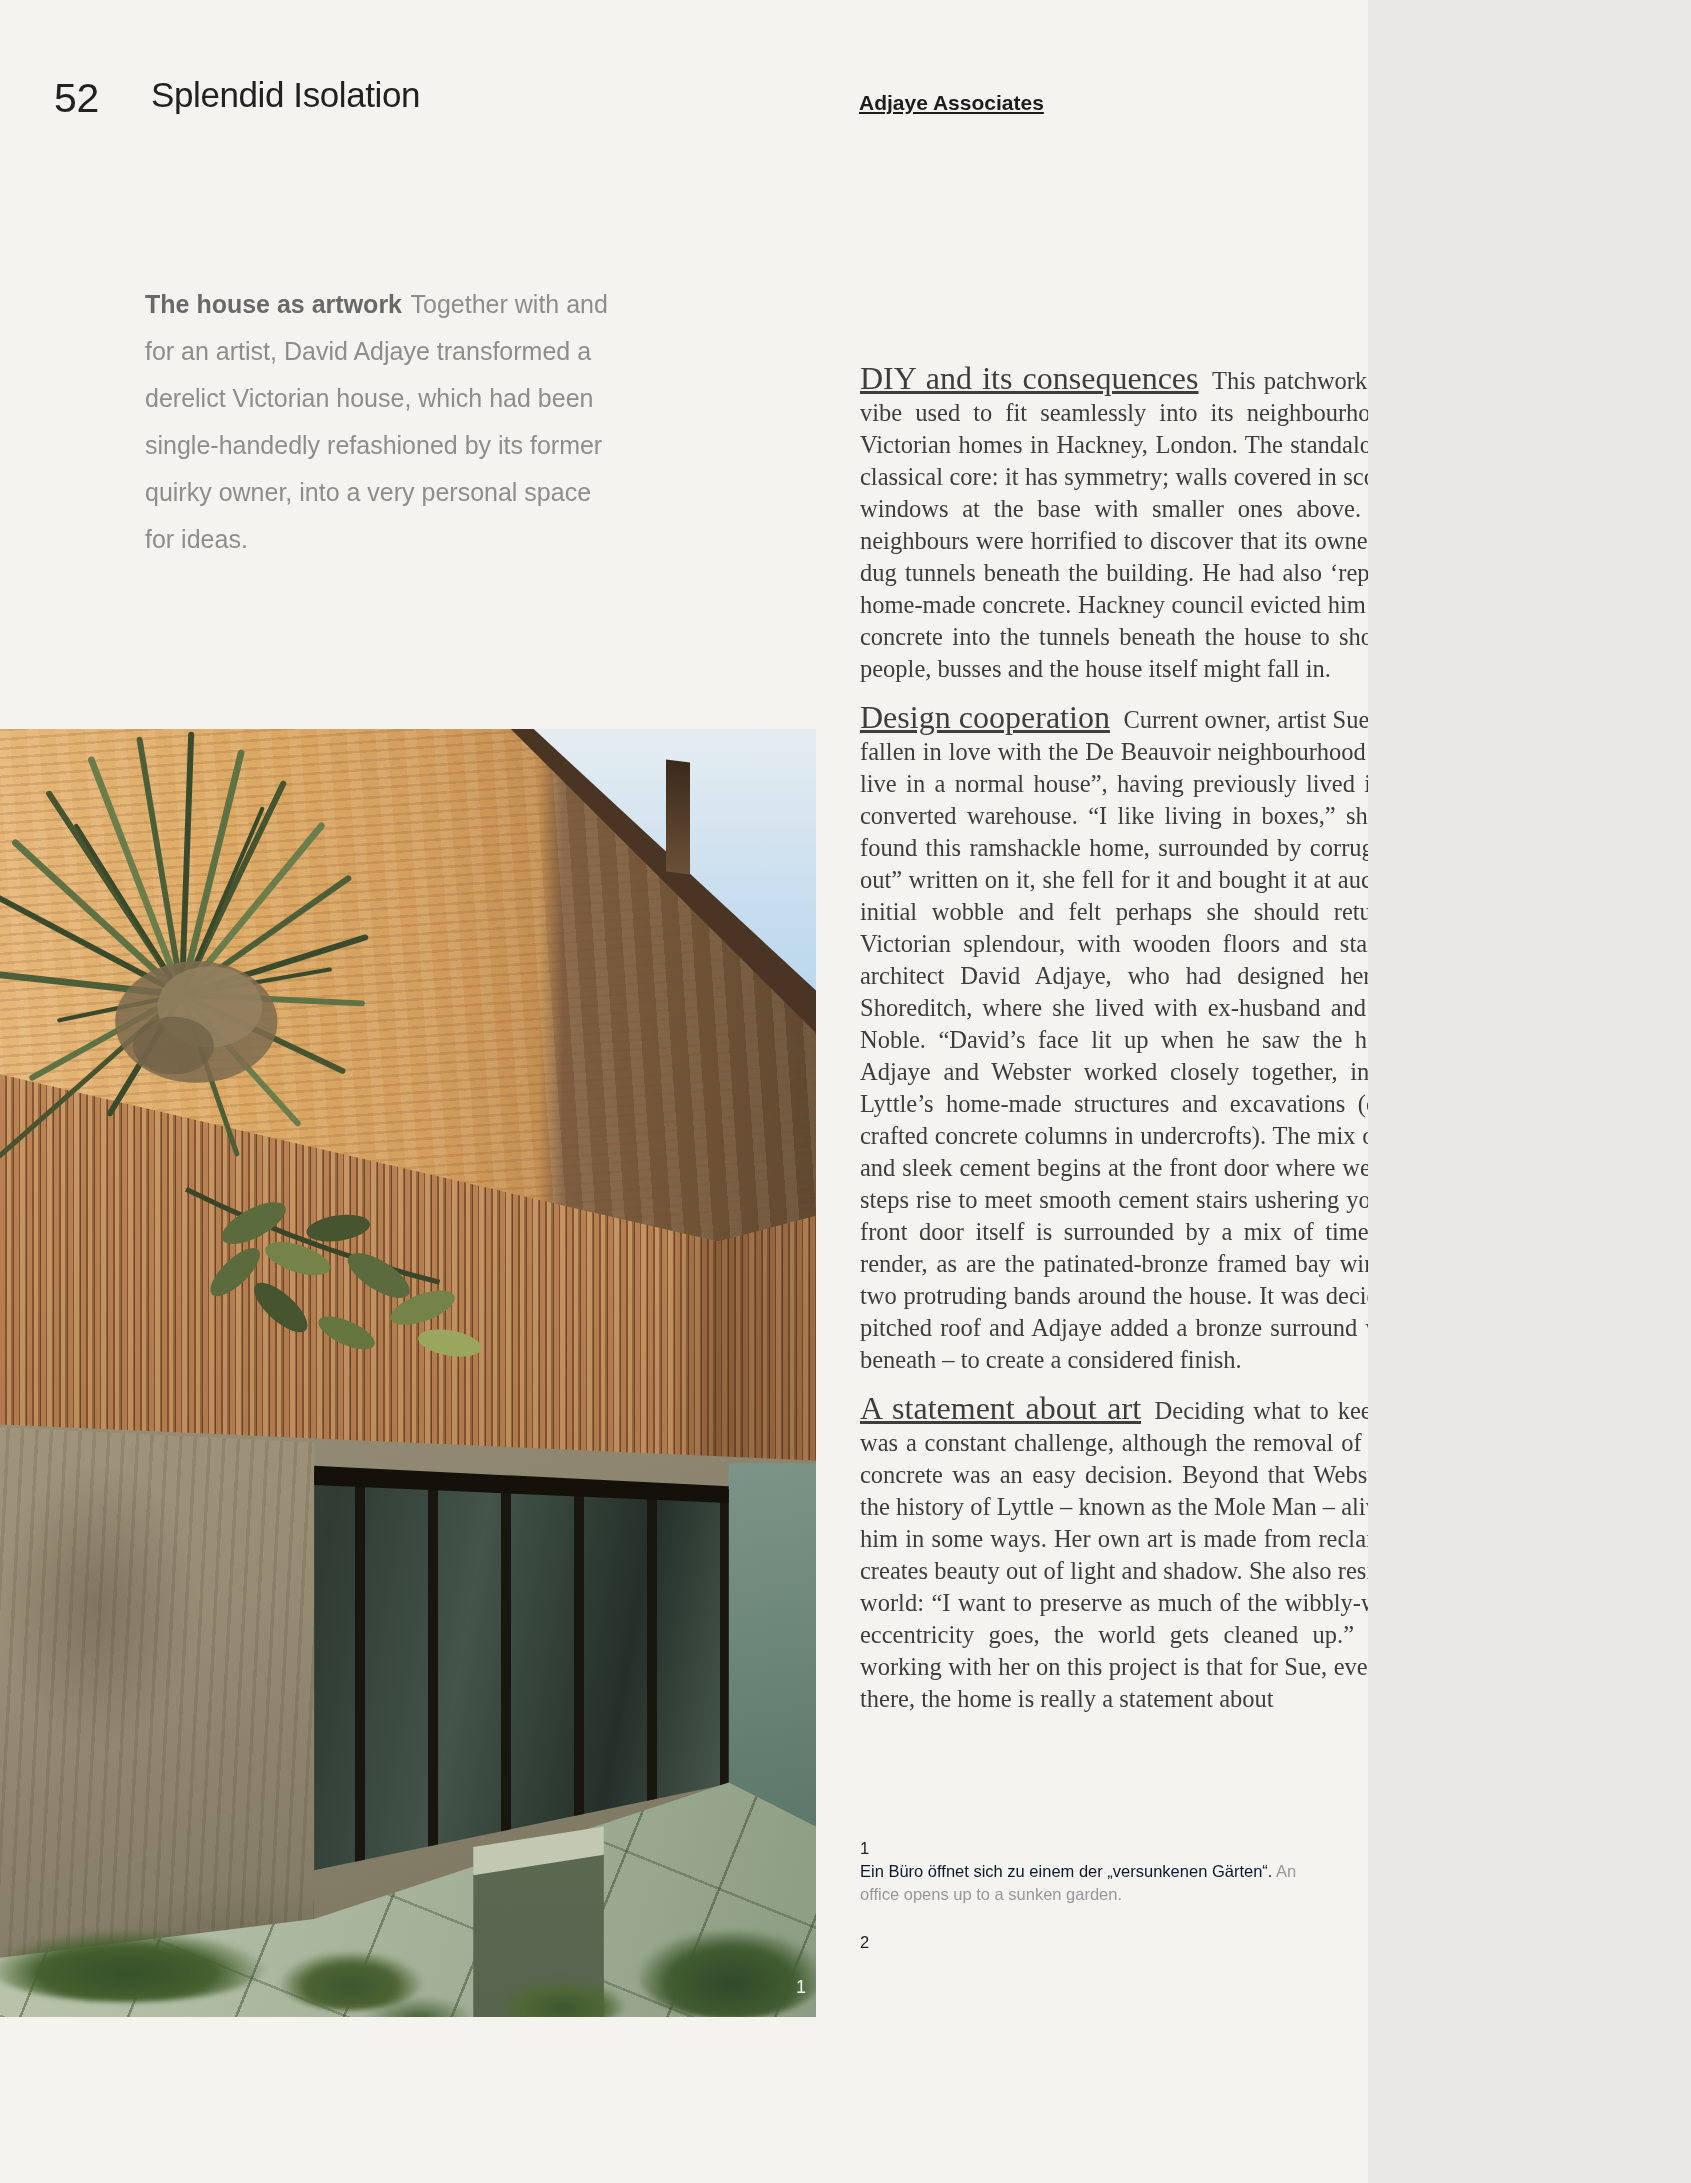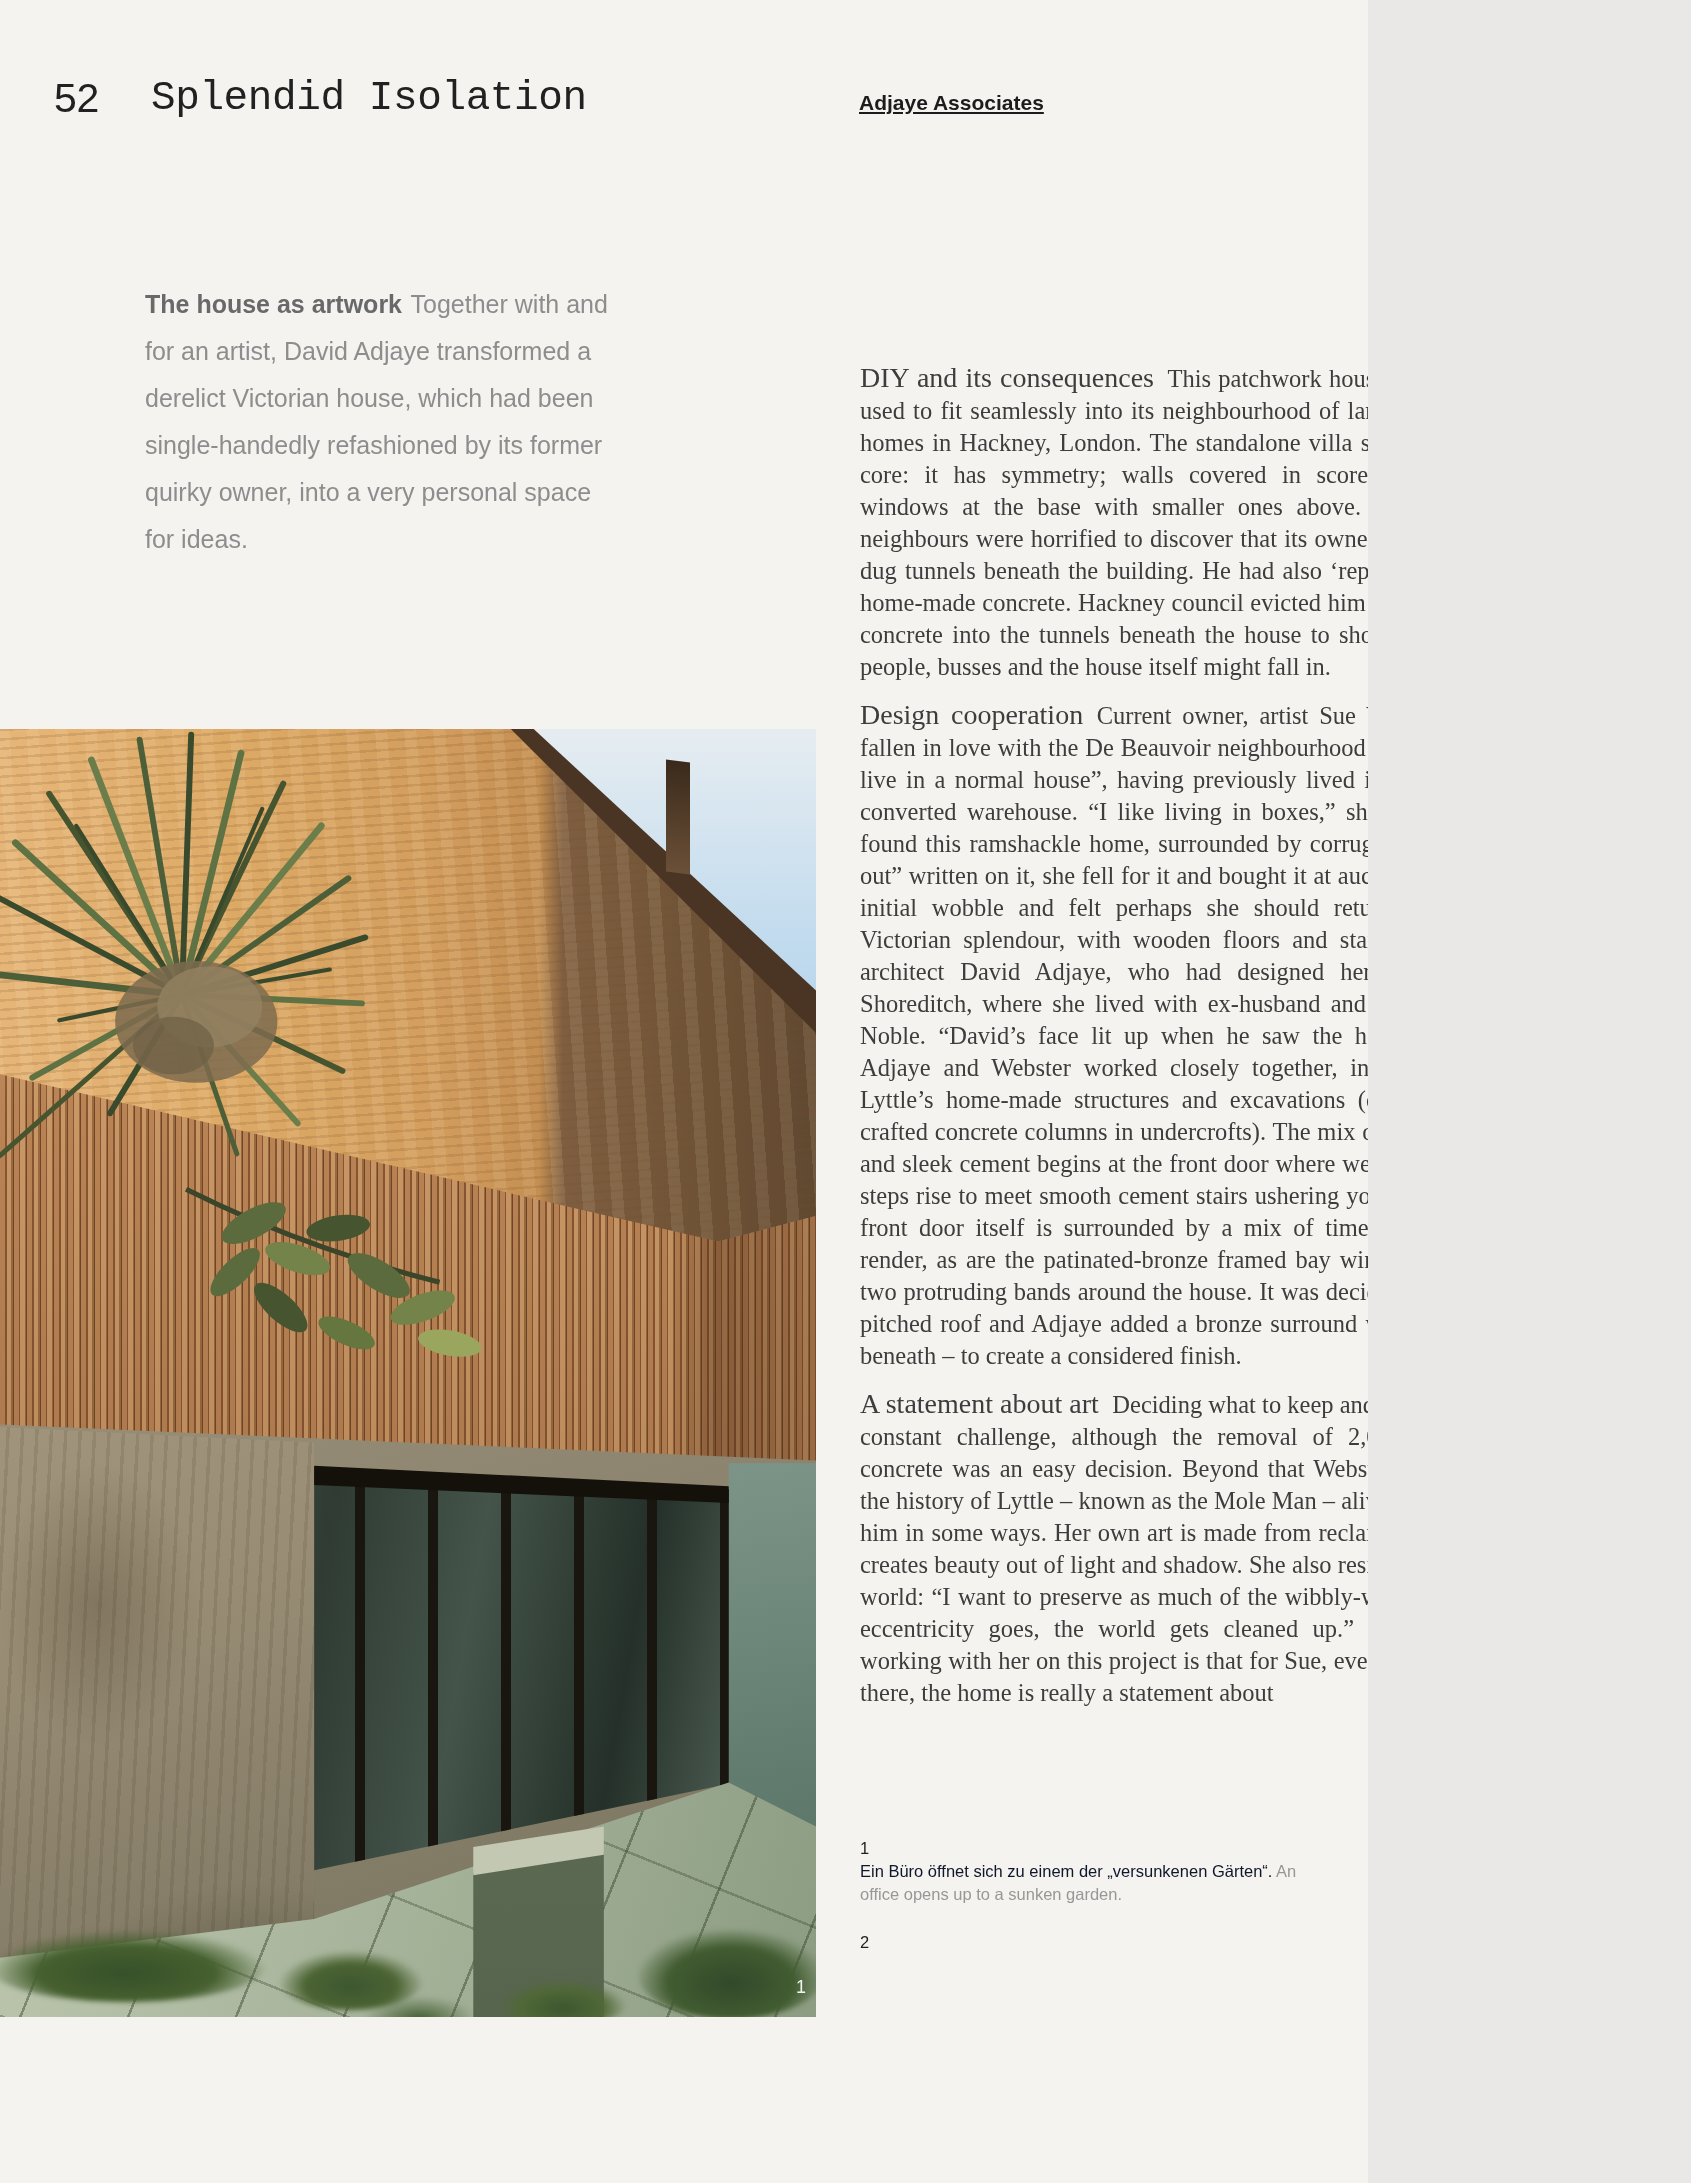--- a/index.html
+++ b/index.html
@@ -3,35 +3,35 @@
 <meta charset="utf-8">
 <style>
   html,body{margin:0;padding:0;background:#e9e8e6;}
   #page{
     position:relative; width:1368px; height:2183px;
     background:#f4f3f0; overflow:hidden;
     font-family:"Liberation Sans", sans-serif;
   }
   
   .page-number{position:absolute;left:54px;top:75px;font-size:41px;color:#212121;letter-spacing:-0.4px;}
-  .chapter-title{position:absolute;left:151px;top:75px;font-size:41px;color:#212121;letter-spacing:-0.4px;font-family:Liberation Mono, monospace;}
+  .chapter-title{position:absolute;left:151px;top:75px;font-size:35px;color:#212121;letter-spacing:-0.4px;}
   .studio-name{position:absolute;left:859px;top:91px;font-size:21px;font-weight:700;color:#1c1c1c;text-decoration:underline;}
   
   .article-title{position:absolute;left:144px;top:183px;font-size:62px;font-weight:400;color:#868686;letter-spacing:-0.8px;}
   .lead{position:absolute;left:145px;top:281px;width:474px;font-size:25px;line-height:47px;color:#8d8d8d;}
   .lead .kicker{font-weight:700;color:#696969;margin-right:8.5px;}
   
   .body-column{position:absolute;left:860px;top:362px;width:720px;}
   .body-column p{
     margin:0 0 16px 0;
     font-family:"Liberation Serif", serif;
     font-size:24.5px; line-height:32px; color:#3d3d3d;
     text-align:justify;
   }
-  .run-in{font-size:28px;margin-right:13.5px;}
+  .run-in{font-size:32px;margin-right:13.5px;text-decoration:underline;}
   
   .captions{position:absolute;left:860px;top:1837px;width:457px;font-size:16.5px;line-height:23px;}
   .caption{margin-bottom:25px;}
   .caption .num{color:#1f1f1f;}
   .caption .de{font-weight:400;color:#0f172a;}
   .caption .en{color:#979797;}
   
   .photo{
     position:absolute;left:0;top:729px;width:816px;height:1288px;overflow:hidden;
     background:#b7d6ec;

